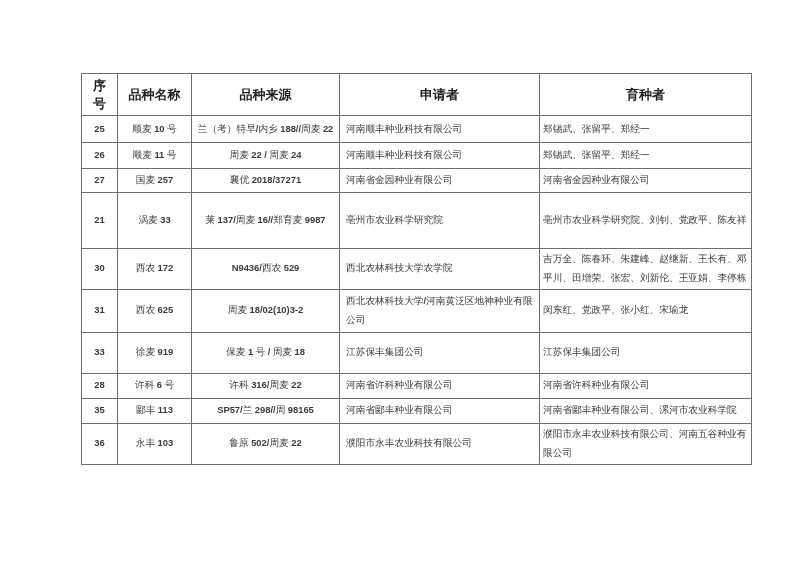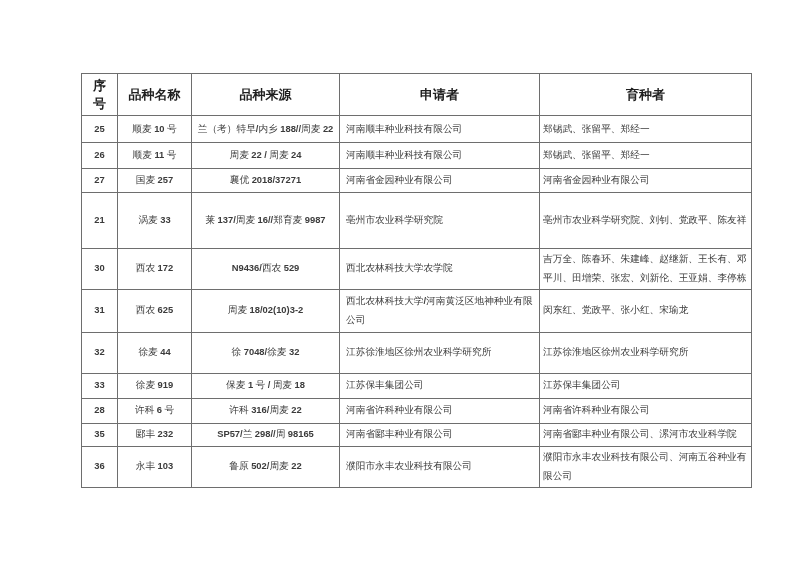--- a/index.html
+++ b/index.html
@@ -118,43 +118,36 @@
           <td class="col-breeder">吉万全、陈春环、朱建峰、赵继新、王长有、邓平川、田增荣、张宏、刘新伦、王亚娟、李停栋</td>
         </tr>
         <tr>
           <td class="col-no"><b>31</b></td>
           <td class="col-name">西农 <b>625</b></td>
           <td class="col-source">周麦 <b>18/02(10)3-2</b></td>
           <td class="col-applicant">西北农林科技大学<b>/</b>河南黄泛区地神种业有限公司</td>
           <td class="col-breeder">闵东红、党政平、张小红、宋瑜龙</td>
         </tr>
         <tr>
-          <td class="col-no"><b>32</b></td>
-          <td class="col-name">徐麦 <b>44</b></td>
-          <td class="col-source">徐 <b>7048/</b>徐麦 <b>32</b></td>
-          <td class="col-applicant">江苏徐淮地区徐州农业科学研究所</td>
-          <td class="col-breeder">江苏徐淮地区徐州农业科学研究所</td>
-        </tr>
-        <tr>
           <td class="col-no"><b>33</b></td>
           <td class="col-name">徐麦 <b>919</b></td>
           <td class="col-source">保麦 <b>1</b> 号 <b>/</b> 周麦 <b>18</b></td>
           <td class="col-applicant">江苏保丰集团公司</td>
           <td class="col-breeder">江苏保丰集团公司</td>
         </tr>
         <tr>
           <td class="col-no"><b>28</b></td>
           <td class="col-name">许科 <b>6</b> 号</td>
           <td class="col-source">许科 <b>316/</b>周麦 <b>22</b></td>
           <td class="col-applicant">河南省许科种业有限公司</td>
           <td class="col-breeder">河南省许科种业有限公司</td>
         </tr>
         <tr>
           <td class="col-no"><b>35</b></td>
-          <td class="col-name">郾丰 <b>232</b></td>
+          <td class="col-name">郾丰 <b>113</b></td>
           <td class="col-source"><b>SP57/</b>兰 <b>298//</b>周 <b>98165</b></td>
           <td class="col-applicant">河南省郾丰种业有限公司</td>
           <td class="col-breeder">河南省郾丰种业有限公司、漯河市农业科学院</td>
         </tr>
         <tr>
           <td class="col-no"><b>36</b></td>
           <td class="col-name">永丰 <b>103</b></td>
           <td class="col-source">鲁原 <b>502/</b>周麦 <b>22</b></td>
           <td class="col-applicant">濮阳市永丰农业科技有限公司</td>
           <td class="col-breeder">濮阳市永丰农业科技有限公司、河南五谷种业有限公司</td>

